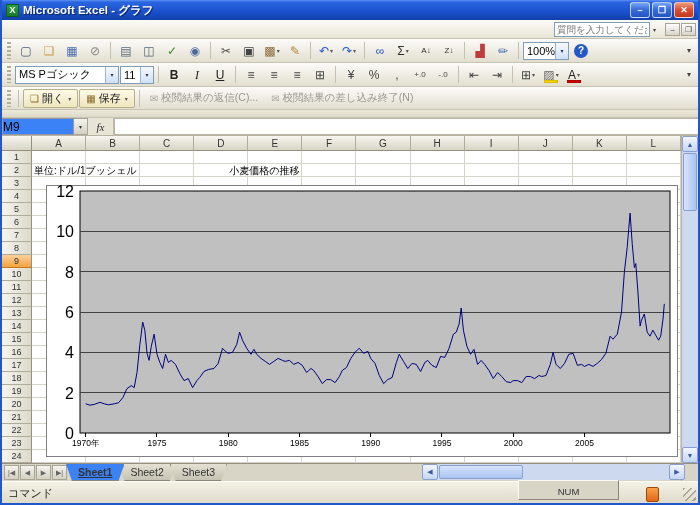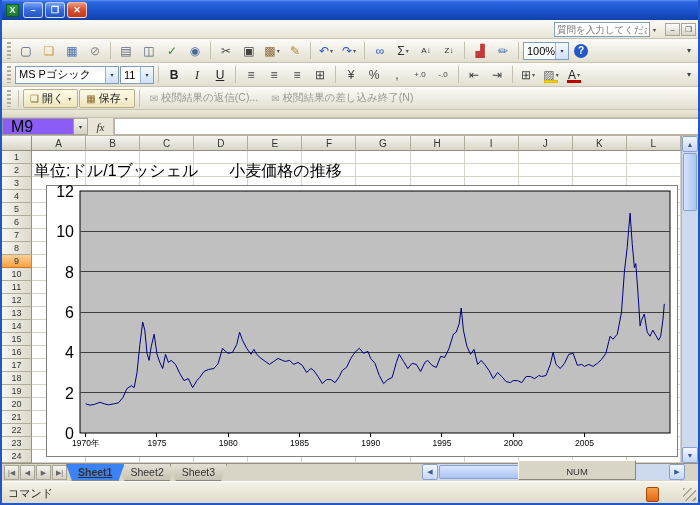--- a/index.html
+++ b/index.html
@@ -62,21 +62,21 @@
   .live-btn { height:19px; display:flex; align-items:center; gap:3px; padding:0 6px; border:1px solid #b8b08a;
               border-radius:2px; background:linear-gradient(#fdfae8,#efe6bd); font-size:11px; color:#222; white-space:nowrap; }
   .live-logo { width:10px; height:10px; background:conic-gradient(#e87820 0 25%,#2868c8 0 50%,#f0b040 0 75%,#4890e8 0);
                border:1px solid #8a7a40; }
   .live-glyph { font-size:10px; color:#8a6a2c; }
   .live-disabled { display:flex; align-items:center; gap:3px; padding:0 6px; font-size:10.5px; color:#9a9890; white-space:nowrap; }
   .dis-icon { font-size:10px; color:#aba99e; }
 
   
   #formulabar { top:118px; height:18px; background:#e8e5d6; border-bottom:1px solid #b8b4a4; display:flex; align-items:stretch; }
-  #namebox { width:72px; background:#8b5cf6; border:1px solid #9a96a0; font-size:16px; display:flex; align-items:center; padding-left:8px; }
+  #namebox { width:72px; background:#3b82f6; border:1px solid #9a96a0; font-size:12px; display:flex; align-items:center; padding-left:0; }
   #namebox-dd { width:14px; background:linear-gradient(#f4f3ee,#d4d0c2); border:1px solid #a8a496; border-left:none;
                 font-size:6px; color:#333; display:flex; align-items:center; justify-content:center; }
   #fx { width:26px; display:flex; align-items:center; justify-content:center; font-size:11px; font-style:italic;
         font-family:"Liberation Serif",serif; color:#333; border-right:1px solid #c0bcac; }
   #formula-input { flex:1; background:#fff; border:1px solid #b8b4a4; border-right:none; }
 
   
   #colheaders { top:136px; height:15px; width:calc(100% - 17px); display:flex; }
   #corner { width:30px; flex:none; background:linear-gradient(#f6f5f0,#d8d5c6);
             border-right:1px solid #958f7f; border-bottom:1px solid #958f7f; }
@@ -86,21 +86,21 @@
   #grid { top:151px; height:312px; width:calc(100% - 17px); background:#fff; overflow:hidden; }
   #rowheaders { position:absolute; left:0; top:0; width:30px; height:100%; z-index:2; }
   .rowh { height:13px; display:flex; align-items:center; justify-content:center; font-size:9px; color:#333;
           background:linear-gradient(90deg,#f6f5f0,#dcd9ca); border-right:1px solid #958f7f; border-bottom:1px solid #b0ac9c; }
   .rowh.selected { background:linear-gradient(#fcd098,#f5a242); border-bottom:1px solid #c87820; }
   #cells { position:absolute; left:30px; top:0; right:0; height:100%; }
   #vlines { position:absolute; inset:0; display:flex; }
   .gcol { flex:1; border-right:1px solid #d6d4ca; }
   #hlines { position:absolute; inset:0; }
   .grow { height:13px; border-bottom:1px solid #d6d4ca; }
-  .cell-text { position:absolute; font-size:16px; color:#000; white-space:nowrap; line-height:14px; z-index:2; }
+  .cell-text { position:absolute; font-size:10px; color:#000; white-space:nowrap; line-height:14px; z-index:2; }
   #chart { position:absolute; left:14px; top:34px; width:632px; height:272px; z-index:3; }
   #chart-svg { display:block; }
 
   
   #vscroll { position:absolute; top:136px; right:0; width:17px; height:327px; background:#cdd9ee;
              border-left:1px solid #b8b4a4; display:flex; flex-direction:column; z-index:4; }
   .sbtn { height:16px; width:100%; background:linear-gradient(#f2f6fe,#c6d6f2); border:1px solid #8aa0cc; border-radius:2px;
           display:flex; align-items:center; justify-content:center; font-size:7px; color:#3a5a9a; flex:none; }
   #vthumb { height:58px; margin:1px; background:linear-gradient(90deg,#d8e4fc,#aac4f2); border:1px solid #8aa0cc; border-radius:2px; }
   #vspacer { flex:1; }
@@ -120,36 +120,37 @@
           background:linear-gradient(#f4f3ee,#d4d0c2); border:1px solid #a8a496; margin-right:1px; }
   #tabs { display:flex; padding-top:0; margin-left:4px; }
   .tab { height:17px; padding:0 11px; display:flex; align-items:center; font-size:10.5px; color:#333;
          background:linear-gradient(#e4e1d4,#c6c3b4); border:1px solid #8a8678; border-top:none;
          clip-path:polygon(0 0,100% 0,calc(100% - 6px) 100%,6px 100%); margin-left:-6px; }
   .tab.active { background:#3b82f6; font-weight:bold; text-decoration:underline; z-index:2; }
 
   
   #statusbar { top:481px; height:24px; background:linear-gradient(#f4f2e6,#ddd9c8); border-top:1px solid #fcfbf6;
                display:flex; align-items:center; padding:0 6px; font-size:11px; color:#222; }
-  #float-panel { position:absolute; left:516px; top:460px; width:118px; height:20px; background:#d8d4c6;
+  #float-panel { position:absolute; left:516px; top:480px; width:101px; height:20px; background:#d8d4c6;
                  border:1px solid; border-color:#fcfbf6 #8a8678 #8a8678 #fcfbf6; z-index:5;
                  display:flex; align-items:flex-end; justify-content:center; padding-bottom:2px;
                  font-size:9.5px; color:#333; }
   #ime-button { position:absolute; left:644px; top:487px; width:13px; height:15px; border-radius:2px;
                 background:linear-gradient(#f8a048,#e06818); border:1px solid #a04808; z-index:6; }
   #resize-grip { position:absolute; right:2px; bottom:2px; width:13px; height:13px; z-index:6;
                  background:repeating-linear-gradient(135deg,#aaa694 0 2px,transparent 2px 5px); }
 </style>
 </head>
 <body>
 
 <div id="window">
 
   <div class="band" id="titlebar">
     <div class="app-icon">X</div>
+    <div id="title-text">Microsoft Excel - グラフ</div>
     <div class="tb-btns">
       <div class="wbtn">–</div>
       <div class="wbtn">❐</div>
       <div class="wbtn close">✕</div>
     </div>
   </div>
 
   <div class="band" id="menubar">
     <div id="question-box">
       <input id="question-input" placeholder="質問を入力してください" style="">

